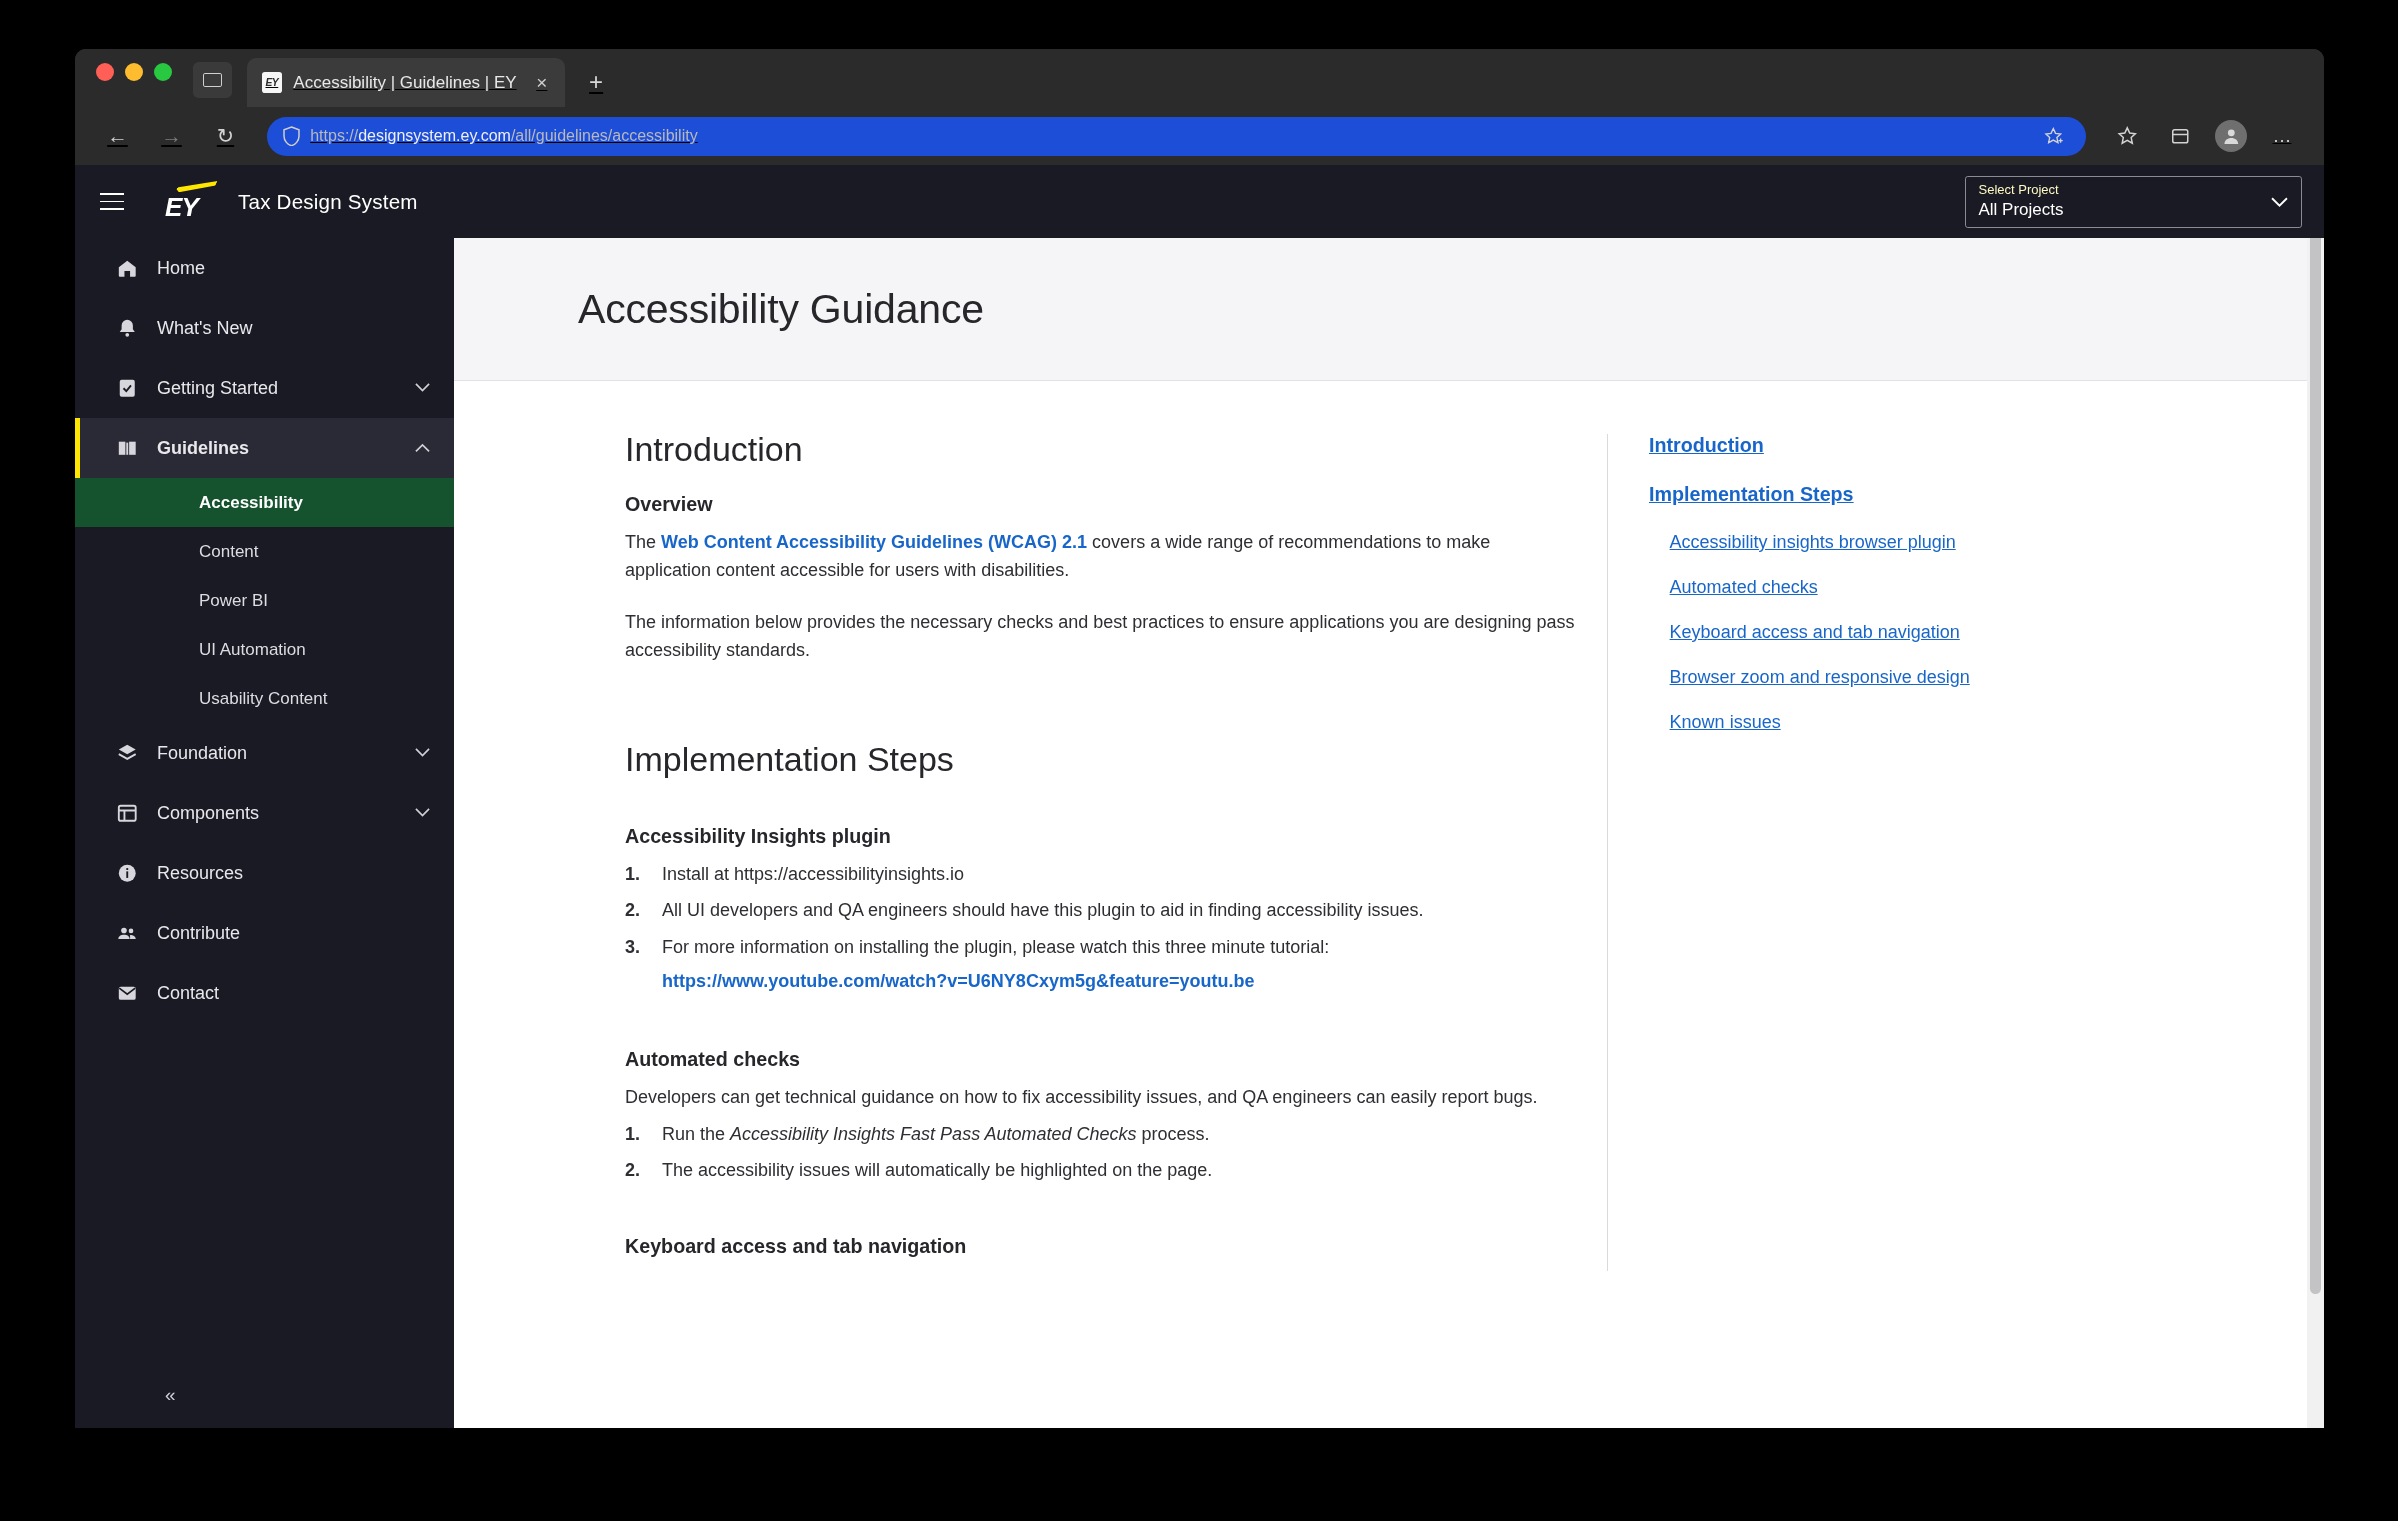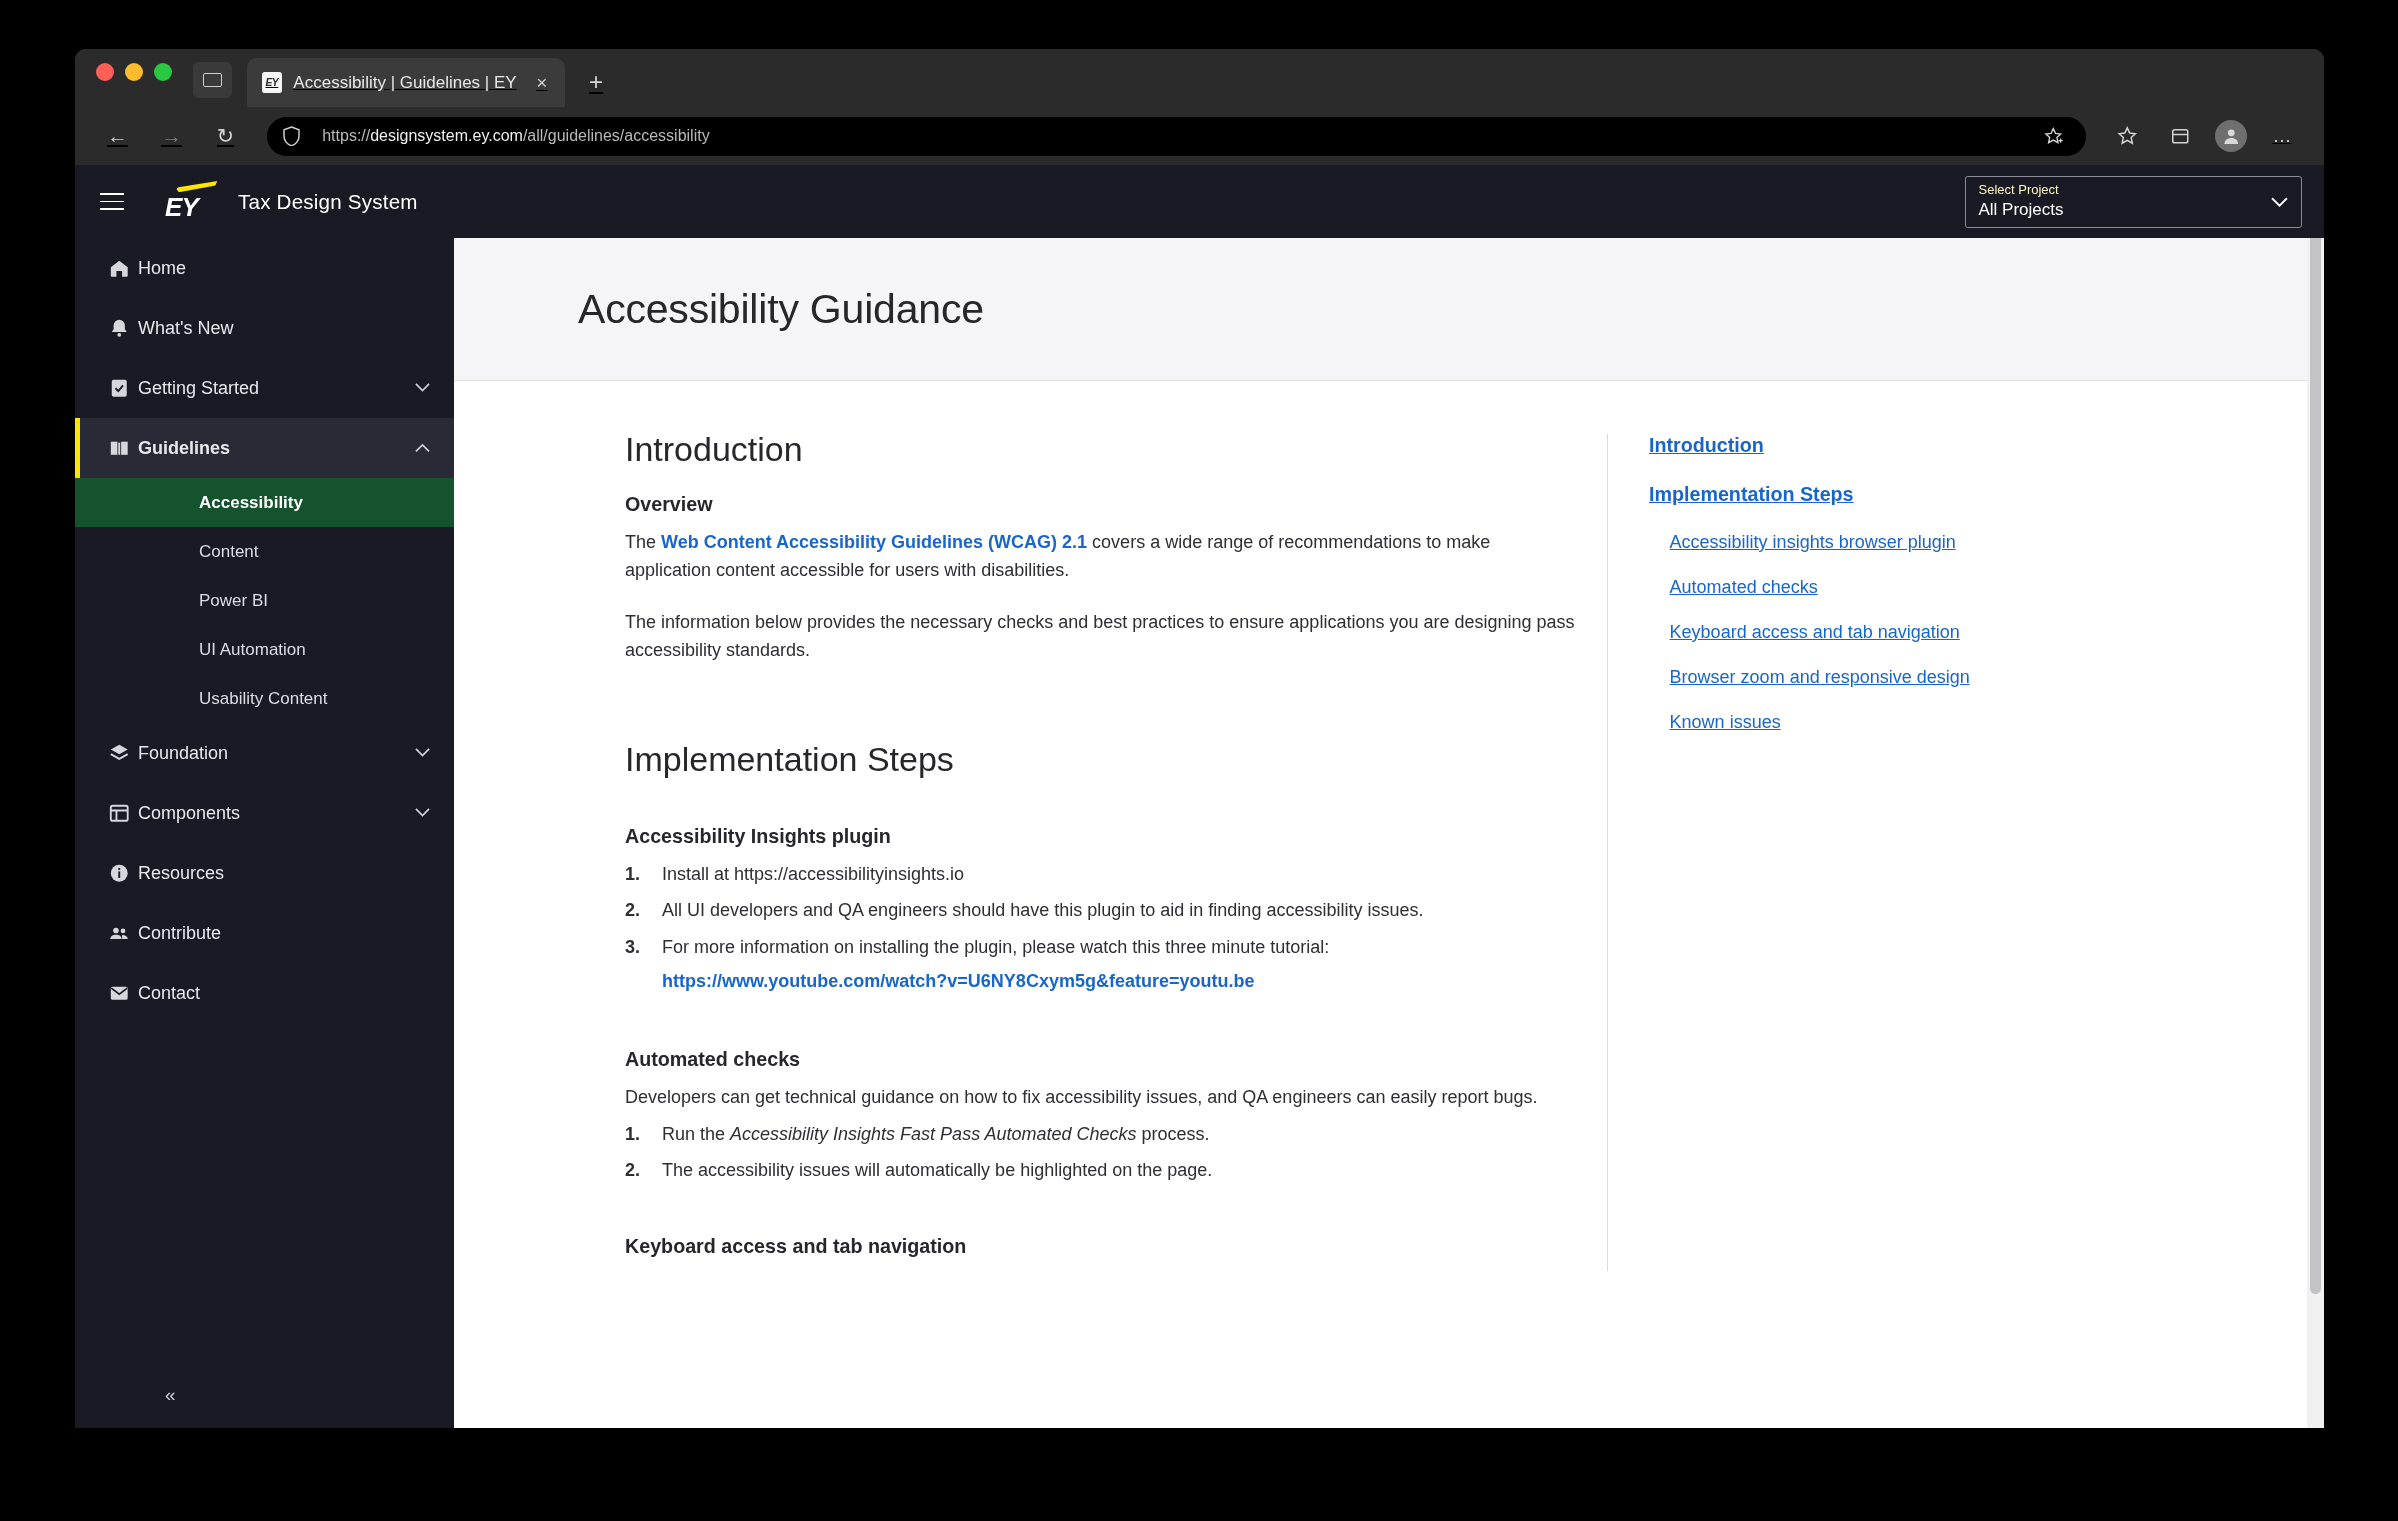--- a/index.html
+++ b/index.html
@@ -107,26 +107,26 @@
   .nav-btn {
     width: 37px; height: 37px;
     display: flex; align-items: center; justify-content: center;
     color: #d3d3d3;
     font-size: 20.6px;
   }
   .nav-btn.disabled { color: #7d7d7d; }
   .omnibox {
     flex: 1;
     height: 39px;
-    background: #000000;
+    background: #1d4ed8;
     border-radius: 19.7px;
     display: flex;
     align-items: center;
     padding: 0 15px;
-    gap: 20px;
+    gap: 8px;
     margin: 0 5.6px;
   }
   .shield-icon {
     width: 20.6px; height: 22.5px;
     display: flex; align-items: center; justify-content: center;
     color: #cfcfcf;
   }
   .url-text {
     font-size: 16px;
     color: #b9b9b9;
@@ -227,22 +227,22 @@
     background: #1a1a24;
     color: #e4e4e8;
     display: flex;
     flex-direction: column;
     z-index: 4;
   }
   .nav-item {
     height: 60px;
     display: flex;
     align-items: center;
-    padding: 0 24px 0 32px;
-    gap: 7px;
+    padding: 0 24px 0 40px;
+    gap: 18px;
     font-size: 18px;
     color: #e8e8ec;
     position: relative;
   }
   .nav-item .nav-icon {
     width: 24px; height: 24px;
     display: flex; align-items: center; justify-content: center;
     color: #d6d6dc;
   }
   .nav-item .nav-label { flex: 1; }

